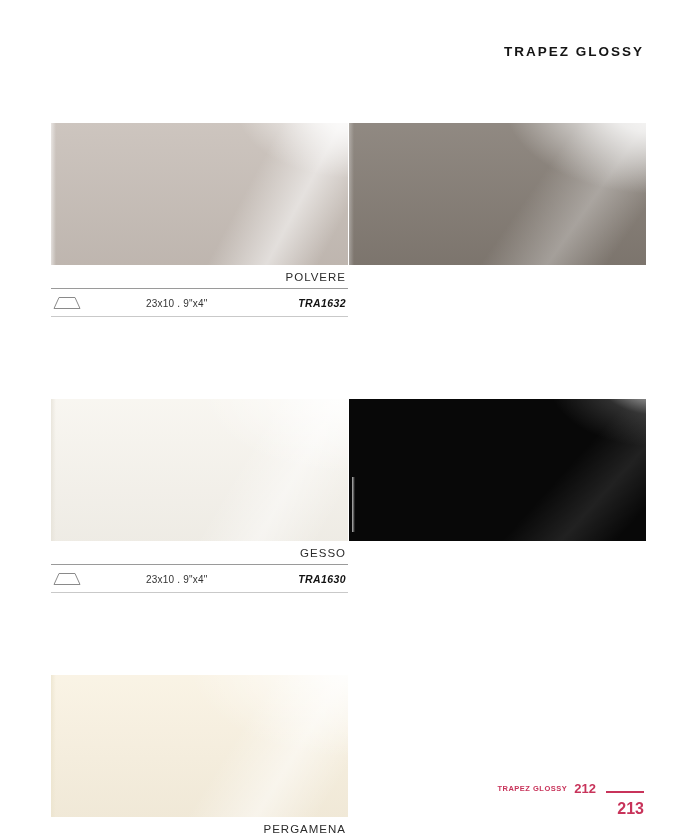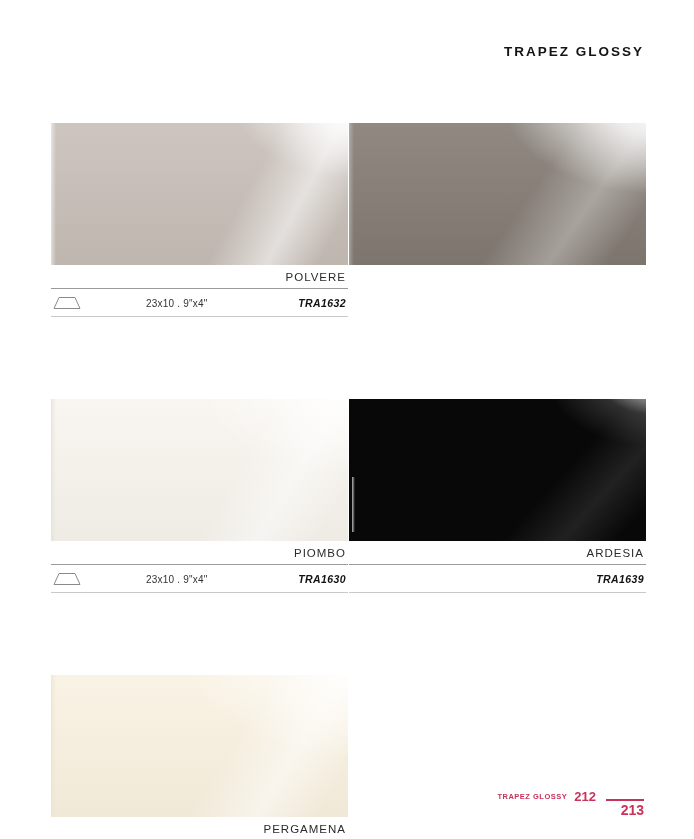--- a/index.html
+++ b/index.html
@@ -166,22 +166,22 @@
     color: #C8335A;
   }
   .footer .f-bar {
     width: 38px;
     height: 2px;
     background: #C8335A;
     margin-top: 7px;
     margin-left: 3px;
   }
   .footer .f-bottom {
-    margin-top: 0;
-    font-size: 14px;
+    margin-top: 6px;
+    font-size: 16px;
     font-weight: bold;
     color: #C8335A;
   }
 </style>
 </head>
 <body>
 
 <div class="page-title">TRAPEZ GLOSSY</div>
 
 <div class="rows">
@@ -237,43 +237,33 @@
                radial-gradient(95% 125% at 103% -14%, rgba(235,235,235,0.98) 0%, rgba(190,190,190,0.75) 10%, rgba(120,120,120,0.35) 20%, rgba(0,0,0,0.0) 38%),
                linear-gradient(132deg, rgba(255,255,255,0) 66%, rgba(255,255,255,0.10) 80%, rgba(255,255,255,0.0) 93%);"></div>
         <div class="edge-streak" style="left:3px; width:3px; top:55%; bottom:6%;
                background:linear-gradient(90deg, rgba(215,215,215,0.85), rgba(255,255,255,0));"></div>
       </div>
     </div>
 
     <div class="cap-row">
       <div class="cap-cell">
         <div class="name-line">
-          <span class="name">PIOMBO</span>
+          <span class="name">GESSO</span>
         </div>
         <div class="rule"></div>
         <div class="code-line">
           <svg class="shape-icon" viewBox="0 0 28 13">
             <polygon points="6,1 22,1 27,12 1,12" fill="none" stroke="#8a8a8a" stroke-width="1"></polygon>
           </svg>
           <span class="size">23x10 . 9"x4"</span>
           <span class="code">TRA1630</span>
         </div>
         <div class="rule light"></div>
       </div>
 
-      <div class="cap-cell">
-        <div class="name-line">
-          <span class="name">ARDESIA</span>
-        </div>
-        <div class="rule"></div>
-        <div class="code-line">
-          <span class="code">TRA1639</span>
-        </div>
-        <div class="rule light"></div>
-      </div>
     </div>
   </div>
 
   <div class="row">
     <div class="swatch-strip">
       <div class="swatch single" style="background:#F8F0DE;">
         <div class="sheen" style="background:
                radial-gradient(125% 155% at 101% -10%, rgba(255,255,255,0.95) 0%, rgba(255,255,255,0.55) 16%, rgba(255,255,255,0.0) 44%),
                linear-gradient(122deg, rgba(255,255,255,0) 58%, rgba(255,255,255,0.50) 76%, rgba(255,255,255,0.0) 92%),
                linear-gradient(180deg, rgba(255,255,255,0.22) 0%, rgba(0,0,0,0.03) 100%);"></div>

